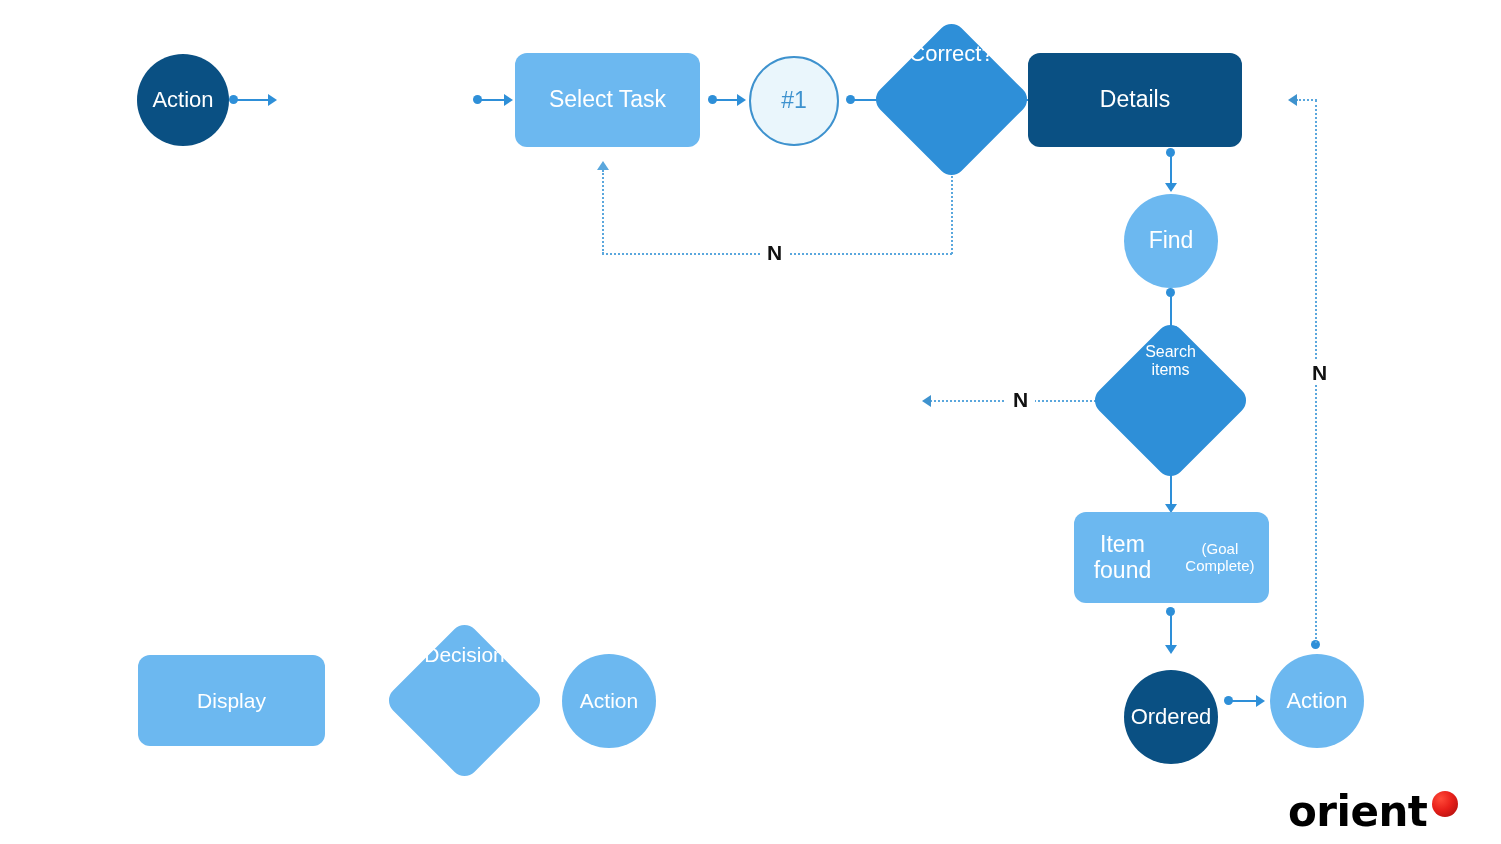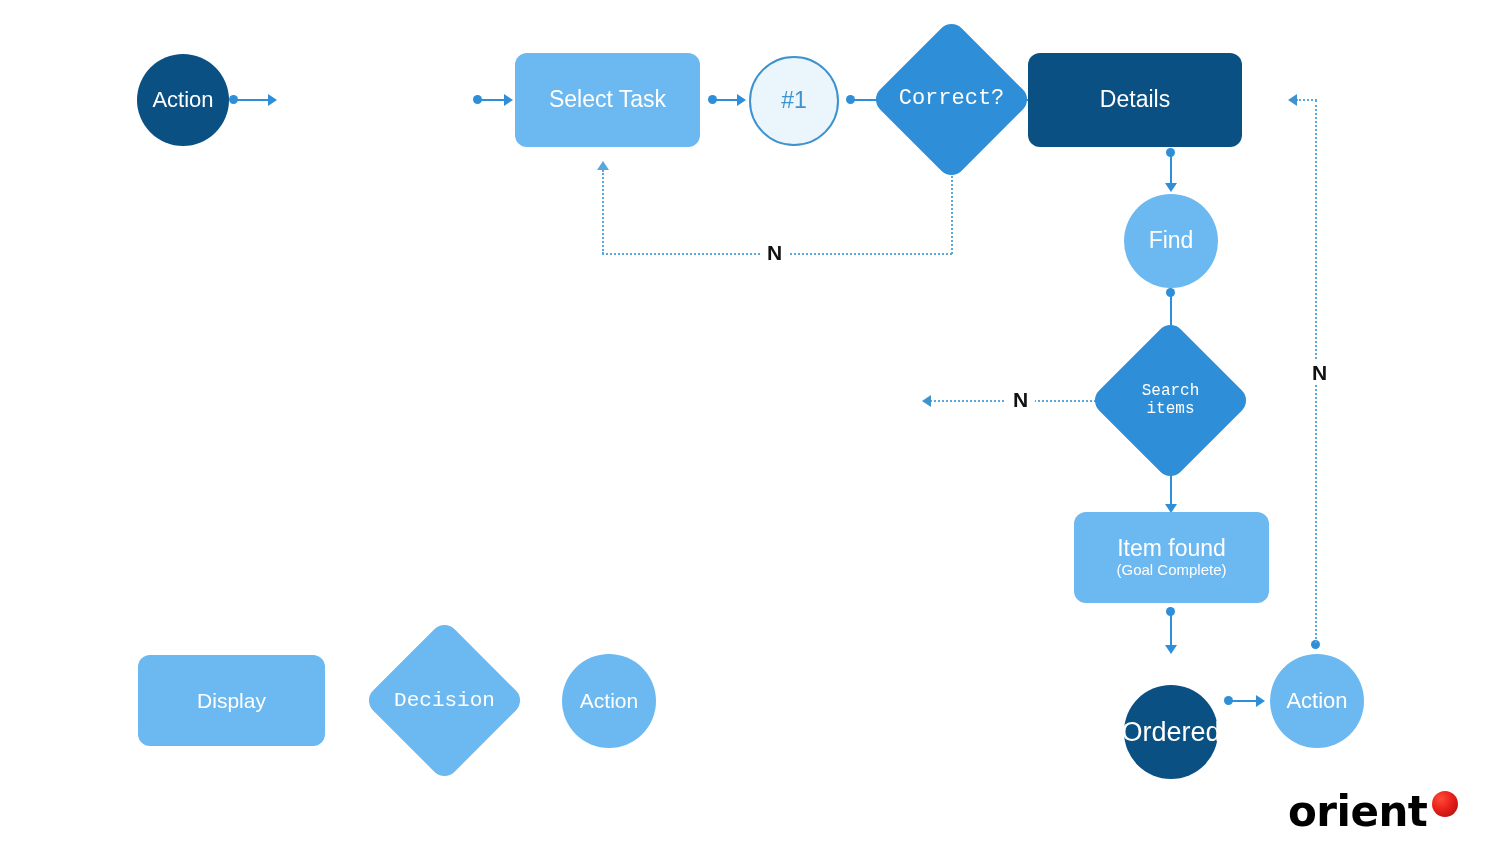--- a/index.html
+++ b/index.html
@@ -37,23 +37,22 @@
   
   .shape-rect {
     border-radius: 12px;
   }
   .shape-circle {
     border-radius: 50%;
   }
   .shape-diamond-wrap {
     position: absolute;
     display: flex;
-    align-items: center;
+    align-items: flex-start;
     justify-content: center;
-    font-family: Liberation Mono, monospace;
   }
   .shape-diamond-bg {
     position: absolute;
     left: 0; top: 0;
     width: 100%;
     height: 100%;
     border-radius: 14px;
     transform: rotate(45deg);
   }
   .shape-diamond-txt {
@@ -236,38 +235,38 @@
 
   <div class="shape-diamond-wrap" style="left:1113px; top:343px; width:115px; height:115px;">
     <div class="shape-diamond-bg fill-mid"></div>
     <div class="shape-diamond-txt" style="font-size:16px;">
       <span style="display:block;">Search</span>
       <span style="display:block;">items</span>
     </div>
   </div>
 
 
-  <div class="node shape-rect fill-light" style="left:1074px; top:512px; width:195px; height:91px; font-size:23px; flex-direction:column;">
+  <div class="node shape-rect fill-light" style="left:1074px; top:512px; width:195px; height:91px; font-size:23px; flex-direction:row;">
     <span class="label-main">Item found</span>
     <span class="label-sub">(Goal Complete)</span>
   </div>
 
-  <div class="node shape-circle fill-dark" style="left:1124px; top:685px; width:94px; height:94px; font-size:27px;">
+  <div class="node shape-circle fill-dark" style="left:1124px; top:670px; width:94px; height:94px; font-size:22px;">
     <span>Ordered</span>
   </div>
 
   <div class="node shape-circle fill-light" style="left:1270px; top:654px; width:94px; height:94px; font-size:22px;">
     <span>Action</span>
   </div>
 
   <div class="node shape-rect fill-light legend-label" style="left:138px; top:655px; width:187px; height:91px;">
     <span>Display</span>
   </div>
 
-  <div class="shape-diamond-wrap" style="left:387px; top:643px; width:115px; height:115px;">
+  <div class="shape-diamond-wrap" style="left:407px; top:643px; width:115px; height:115px;">
     <div class="shape-diamond-bg fill-light"></div>
     <div class="shape-diamond-txt" style="font-size:21px;">
       <span>Decision</span>
     </div>
   </div>
 
   <div class="node shape-circle fill-light legend-label" style="left:562px; top:654px; width:94px; height:94px;">
     <span>Action</span>
   </div>
 

